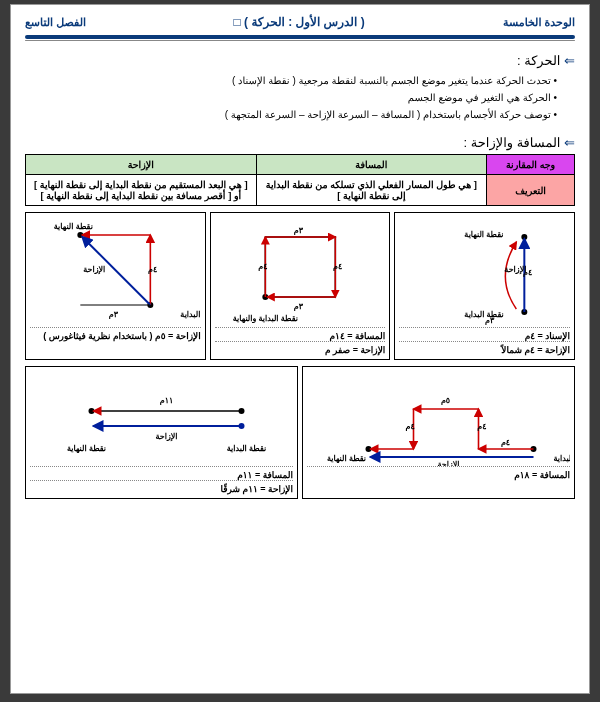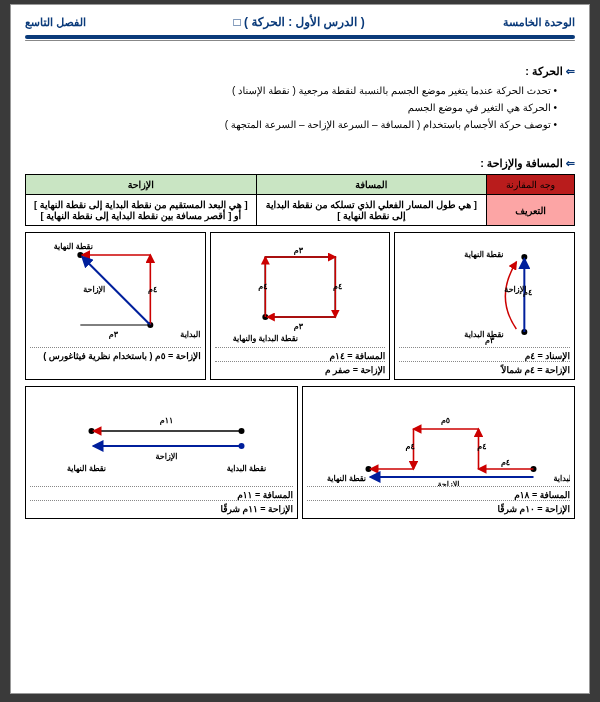--- a/index.html
+++ b/index.html
@@ -38,24 +38,24 @@
     margin-left: 9px;
   }
   .hr-line {
     margin-top: 6px;
     height: 4px;
     background: linear-gradient(#0a3a7a,#0a3a7a);
     border-radius: 2px;
   }
   .hr-line.thin { height:1px; background:#888; margin-top:1px;}
   .section-title {
-    font-weight: bold;
+    font-weight: normal;
     color: #000;
-    font-size: 11px;
-    margin-top: 24px;
+    font-size: 13px;
+    margin-top: 12px;
     margin-bottom: 4px;
   }
   .section-title::before {
     content: "⇐ ";
     color: #0a3a7a;
   }
   .bullets { padding-right: 18px; font-size: 10px; line-height: 1.7; }
   .bullets li { list-style: none; }
   .bullets li::before { content: "• "; }
   .cmp-table {
@@ -64,21 +64,21 @@
     margin-top: 4px;
     font-size: 9.5px;
   }
   .cmp-table td, .cmp-table th {
     border: 1px solid #000;
     padding: 4px 6px;
     text-align: center;
     vertical-align: middle;
     font-weight: bold;
   }
-  .cmp-table .hdr-violet { background: #b91c1c; font-weight: normal; }
+  .cmp-table .hdr-violet { background: #d946ef; font-weight: bold; }
   .cmp-table .hdr-green  { background: #c9e5c3; font-weight: bold; }
   .cmp-table .side-yellow{ background: #fca5a5; font-weight: bold; }
   .examples-wrap { margin-top: 6px; }
   .ex-row {
     display: flex;
     gap: 4px;
     margin-bottom: 6px;
   }
   .ex-cell {
     border: 1px solid #000;
@@ -239,23 +239,20 @@
             <text class="lbl" x="137" y="32" text-anchor="middle">٥م</text>
             <text class="lbl" x="97" y="58" text-anchor="end">٤م</text>
             <text class="lbl" x="140" y="96" text-anchor="middle" fill="#001f9c">الإزاحة</text>
             <text class="lbl" x="245" y="90" text-anchor="end">نقطة البداية</text>
             <text class="lbl" x="38" y="90" text-anchor="middle">نقطة النهاية</text>
           </svg>
         </div>
         <div class="result-row">
             <span>المسافة = ١٨م</span>
           </div>
-        <div class="result-row">
-            <span>الإزاحة = ١٠م    شرقًا</span>
-          </div>
       </div>
 
       <div class="ex-cell wide2">
         <div class="diagram" style="height:95px">
           <svg viewBox="0 0 260 95">
             <circle cx="210" cy="40" r="3" fill="#000"></circle>
             <circle cx="60" cy="40" r="3" fill="#000"></circle>
             <line x1="210" y1="40" x2="62" y2="40" stroke="#000" stroke-width="1.6" marker-end="url(#a-red)"></line>
             <line x1="210" y1="55" x2="62" y2="55" class="blue" stroke-width="2" marker-end="url(#a-blue)"></line>
             <circle cx="210" cy="55" r="3" fill="#001f9c"></circle>

